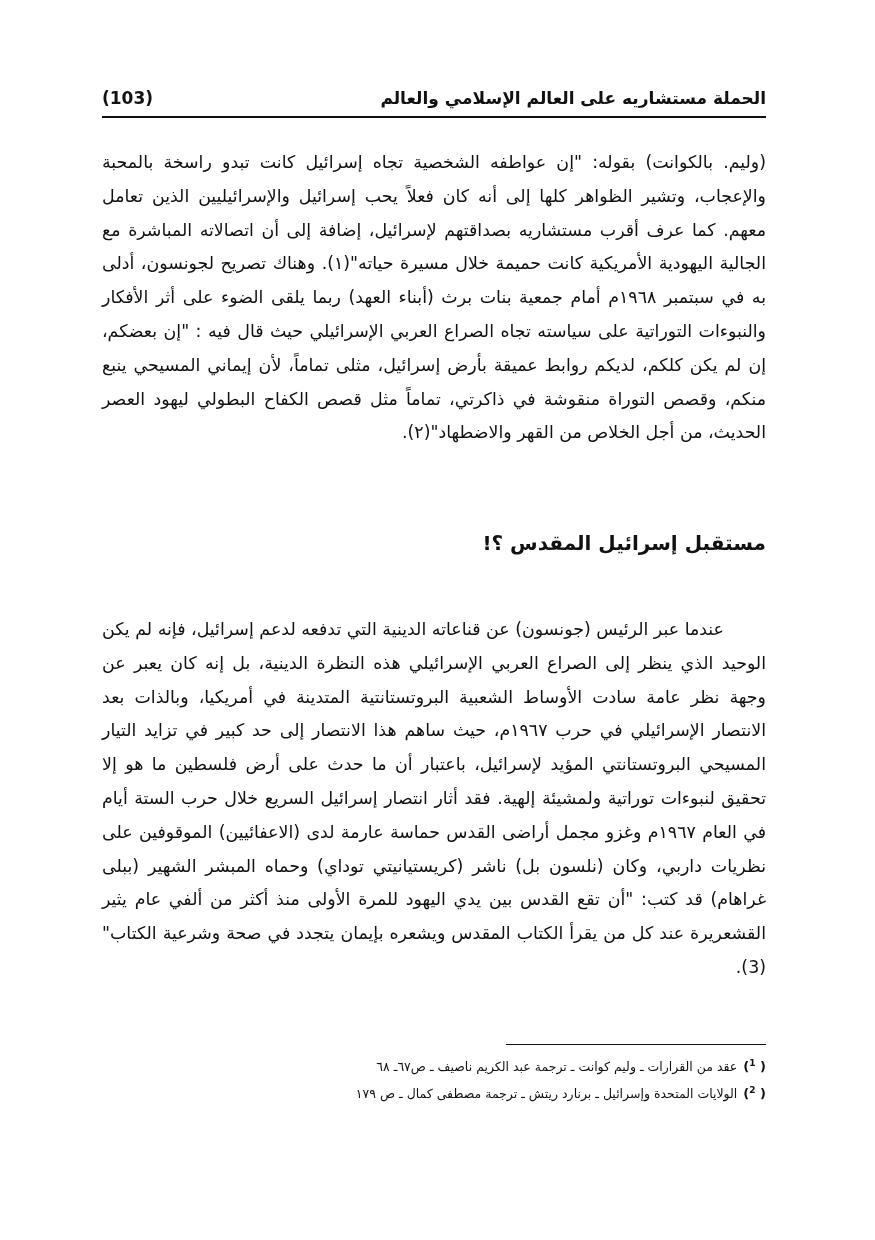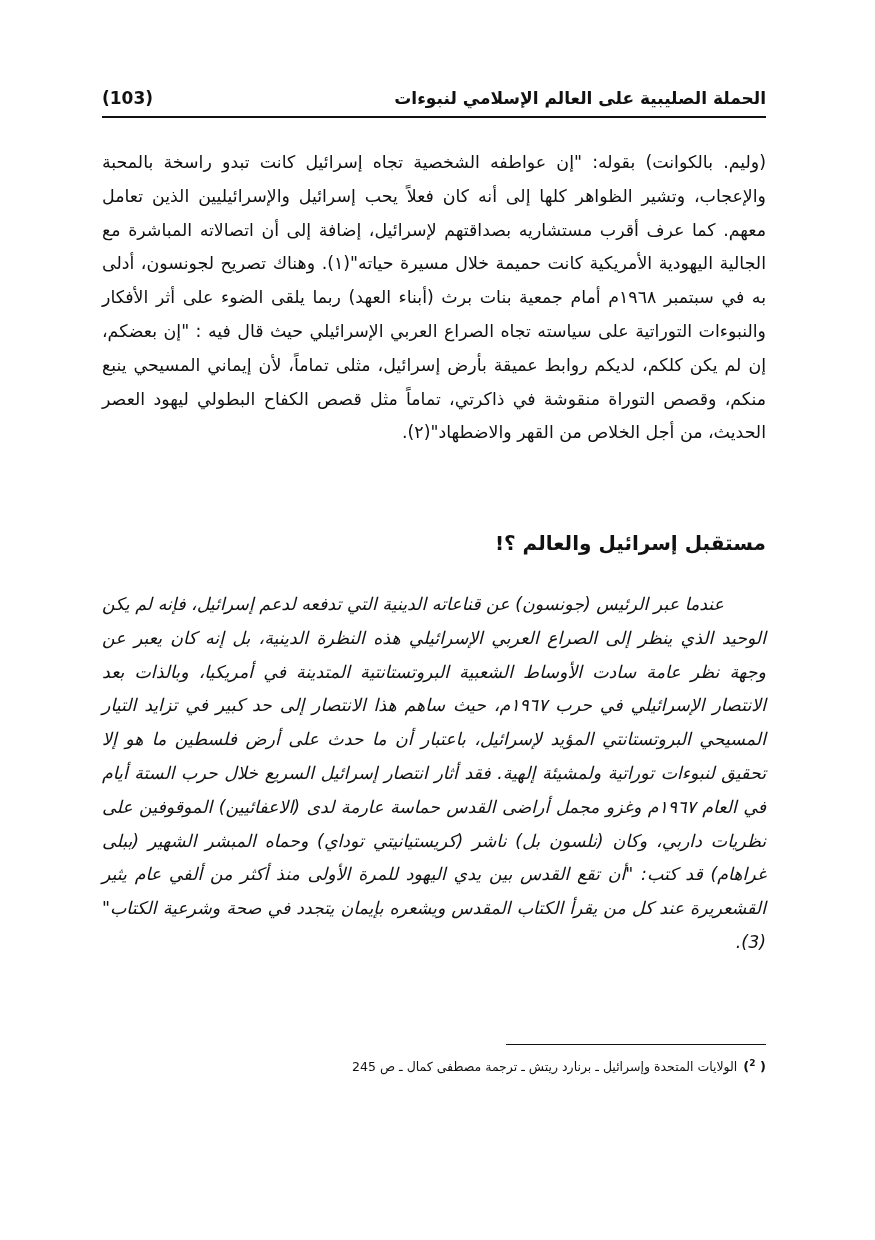--- a/index.html
+++ b/index.html
@@ -70,23 +70,22 @@
       top: 528px;
       direction: rtl;
       text-align: right;
       font-family: "DejaVu Sans", sans-serif;
       font-weight: bold;
       font-size: 20px;
       line-height: 30px;
       margin: 0;
     }
     .para-2 {
-      top: 588px;
+      top: 613px;
       text-indent: 42px;
-      font-style: italic;
     }
     
     .footnote-rule {
       position: absolute;
       left: 506px;
       top: 1044px;
       width: 260px;
       height: 0;
       border-top: 1.5px solid #111;
     }
@@ -116,31 +115,34 @@
       font-size: 9px;
       vertical-align: super;
     }
   </style>
 </head>
 <body>
 
 <div class="page">
 
   <div class="running-header">
-    <span class="running-title">الحملة الصليبية على العالم الإسلامي لنبوءات</span>
+    <span class="running-title">الحملة مستشاريه على العالم الإسلامي والعالم</span>
     <span class="page-number">(103)</span>
   </div>
 
   <p class="body-text para-1">(وليم. بالكوانت) بقوله: "إن عواطفه الشخصية تجاه إسرائيل كانت تبدو راسخة بالمحبة والإعجاب، وتشير الظواهر كلها إلى أنه كان فعلاً يحب إسرائيل والإسرائيليين الذين تعامل معهم. كما عرف أقرب مستشاريه بصداقتهم لإسرائيل، إضافة إلى أن اتصالاته المباشرة مع الجالية اليهودية الأمريكية كانت حميمة خلال مسيرة حياته"(١). وهناك تصريح لجونسون، أدلى به في سبتمبر ١٩٦٨م أمام جمعية بنات برث (أبناء العهد) ربما يلقى الضوء على أثر الأفكار والنبوءات التوراتية على سياسته تجاه الصراع العربي الإسرائيلي حيث قال فيه : "إن بعضكم، إن لم يكن كلكم، لديكم روابط عميقة بأرض إسرائيل، مثلى تماماً، لأن إيماني المسيحي ينبع منكم، وقصص التوراة منقوشة في ذاكرتي، تماماً مثل قصص الكفاح البطولي ليهود العصر الحديث، من أجل الخلاص من القهر والاضطهاد"(٢).</p>
 
-  <h2 class="section-heading">مستقبل إسرائيل والعالم ؟!</h2>
+  <h2 class="section-heading">مستقبل إسرائيل المقدس ؟!</h2>
 
   <p class="body-text para-2">عندما عبر الرئيس (جونسون) عن قناعاته الدينية التي تدفعه لدعم إسرائيل، فإنه لم يكن الوحيد الذي ينظر إلى الصراع العربي الإسرائيلي هذه النظرة الدينية، بل إنه كان يعبر عن وجهة نظر عامة سادت الأوساط الشعبية البروتستانتية المتدينة في أمريكيا، وبالذات بعد الانتصار الإسرائيلي في حرب ١٩٦٧م، حيث ساهم هذا الانتصار إلى حد كبير في تزايد التيار المسيحي البروتستانتي المؤيد لإسرائيل، باعتبار أن ما حدث على أرض فلسطين ما هو إلا تحقيق لنبوءات توراتية ولمشيئة إلهية. فقد أثار انتصار إسرائيل السريع خلال حرب الستة أيام في العام ١٩٦٧م وغزو مجمل أراضى القدس حماسة عارمة لدى (الاعفائيين) الموقوفين على نظريات داربي، وكان (نلسون بل) ناشر (كريستيانيتي توداي) وحماه المبشر الشهير (ببلى غراهام) قد كتب: "أن تقع القدس بين يدي اليهود للمرة الأولى منذ أكثر من ألفي عام يثير القشعريرة عند كل من يقرأ الكتاب المقدس ويشعره بإيمان يتجدد في صحة وشرعية الكتاب"(3).</p>
 
   <div class="footnote-rule"></div>
 
   <ul class="footnotes">
     <li class="footnote">
-      <span class="fn-marker">( <sup>2</sup>)</span><span>الولايات المتحدة وإسرائيل ـ برنارد ريتش ـ ترجمة مصطفى كمال ـ ص 245</span>
+      <span class="fn-marker">( <sup>1</sup>)</span><span>عقد من القرارات ـ وليم كوانت ـ ترجمة عبد الكريم ناصيف ـ ص٦٧ـ ٦٨</span>
+    </li>
+    <li class="footnote">
+      <span class="fn-marker">( <sup>2</sup>)</span><span>الولايات المتحدة وإسرائيل ـ برنارد ريتش ـ ترجمة مصطفى كمال ـ ص ١٧٩</span>
     </li>
   </ul>
 
 </div>
 
 </body></html>

